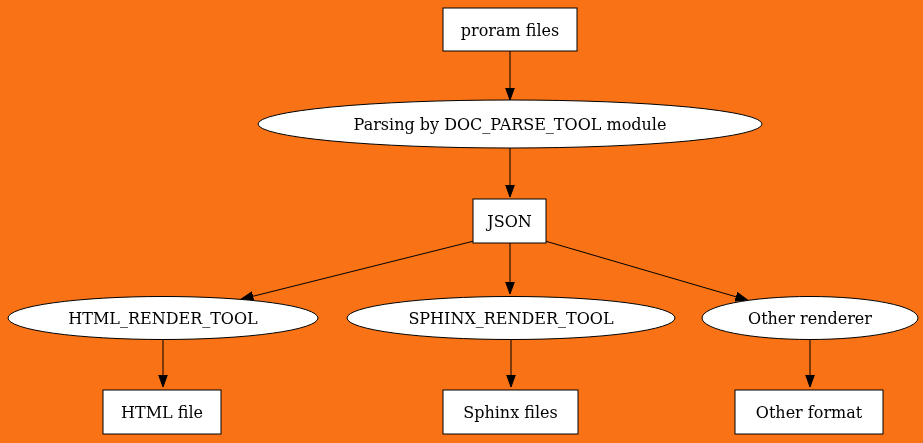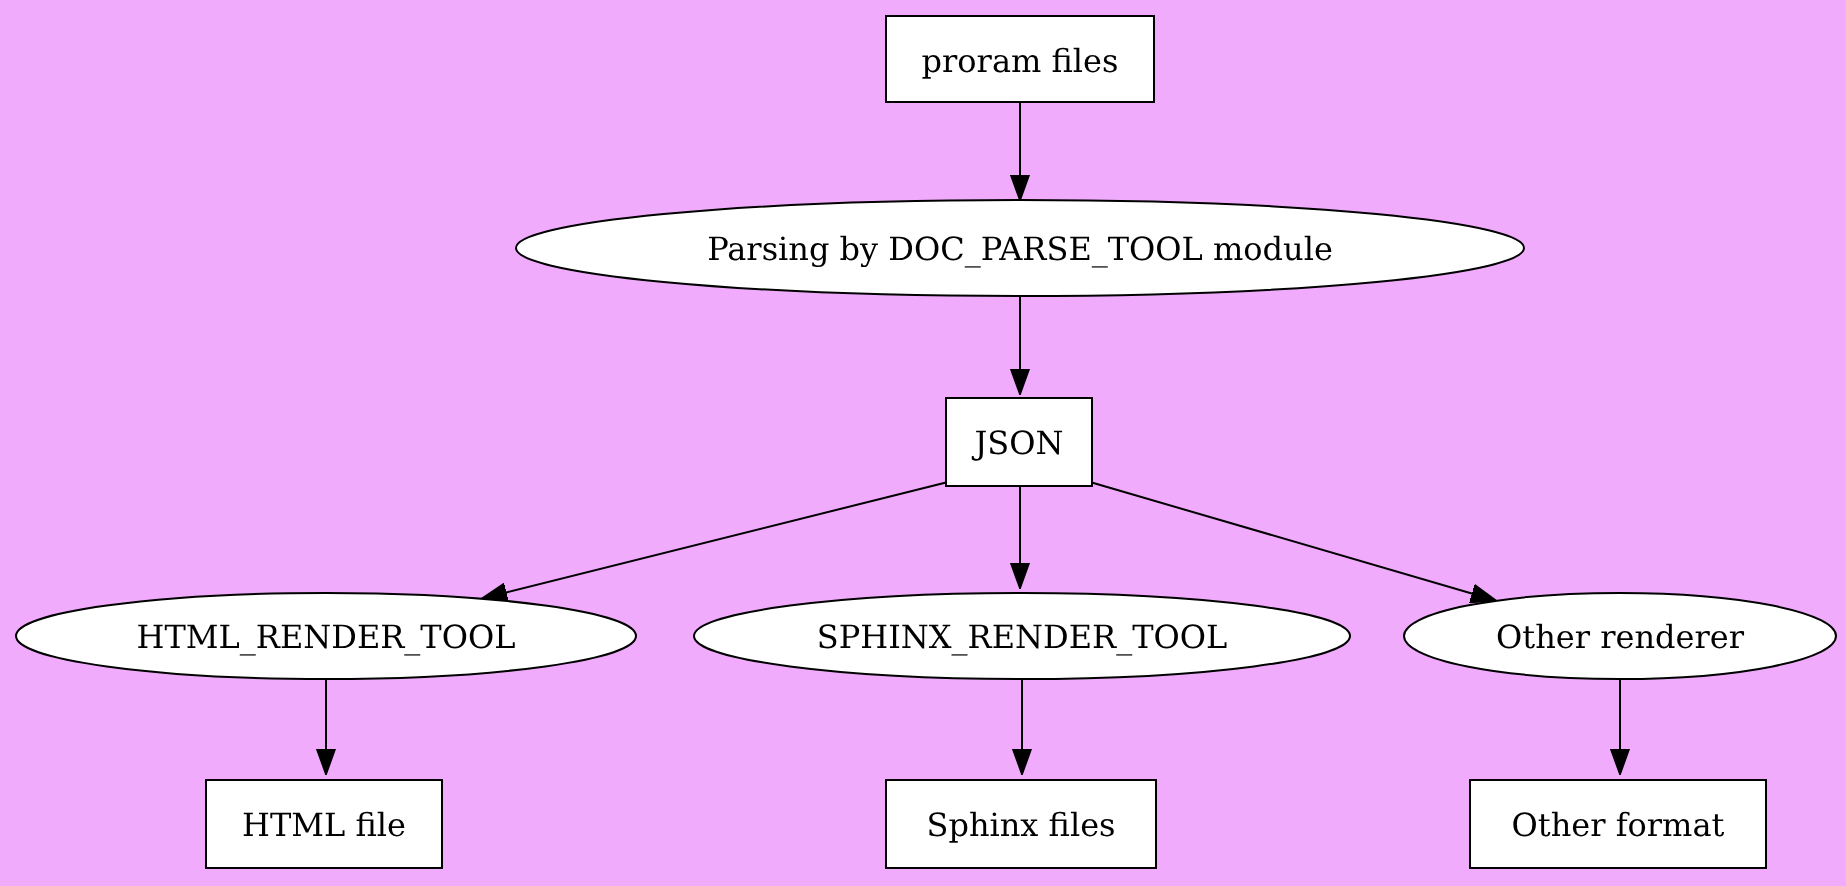--- a/index.html
+++ b/index.html
@@ -4,21 +4,21 @@
 <style>
   html, body {
     margin: 0;
     padding: 0;
     background: #ffffff;
   }
   .stage {
     position: relative;
     width: 923px;
     height: 443px;
-    background: #f0abfc;
+    background: #f97316;
     overflow: hidden;
   }
   svg {
     display: block;
   }
   .node-shape {
     fill: #ffffff;
     stroke: #000000;
     stroke-width: 1;
   }

